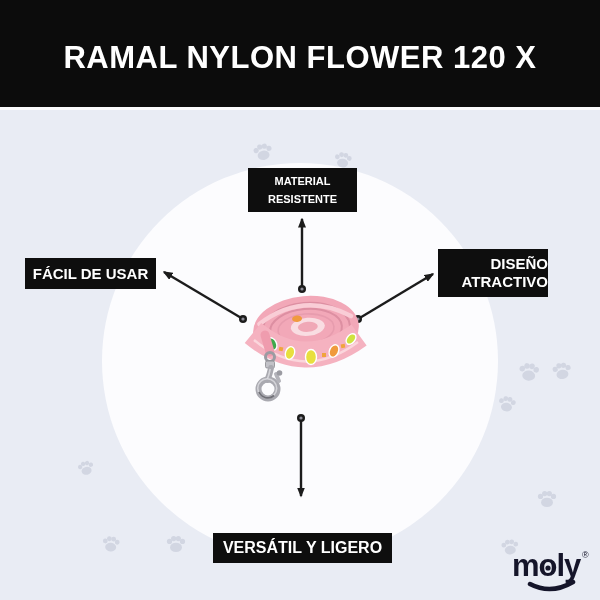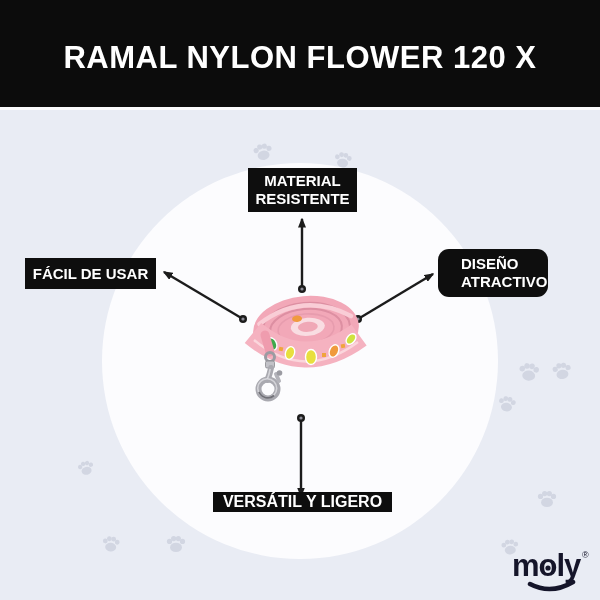--- a/index.html
+++ b/index.html
@@ -25,25 +25,25 @@
     border-radius:50%;background:#fcfcfe;
   }
   
   .overlay{position:absolute;left:0;top:0;pointer-events:none;}
   
   .fbox{
     position:absolute;background:#0e0e0e;color:#ffffff;
     font-weight:800;display:flex;align-items:center;justify-content:center;
     text-transform:none;box-sizing:border-box;text-align:center;
   }
-  .fbox.material{left:248px;top:168px;width:109px;height:44px;font-size:15px;line-height:18px;justify-content:center;}
+  .fbox.material{left:248px;top:168px;width:109px;height:44px;font-size:11px;line-height:18px;justify-content:center;}
   .fbox.facil{left:25px;top:258px;width:131px;height:31px;font-size:15px;}
   .fbox.diseno{left:438px;top:249px;width:110px;height:48px;font-size:15px;line-height:18px;
-               justify-content:flex-start;text-align:left;padding-left:23px;border-radius:11px;}
-  .fbox.versatil{left:213px;top:492px;width:179px;height:20px;font-size:16px;}
+               justify-content:flex-start;text-align:right;padding-left:23px;}
+  .fbox.versatil{left:213px;top:533px;width:179px;height:30px;font-size:16px;}
   
   .product{position:absolute;left:238px;top:287px;width:140px;height:130px;}
   
   .brand{position:absolute;left:510px;top:546px;width:86px;height:50px;}
 </style>
 </head>
 <body>
 
 <div id="stage">
 

